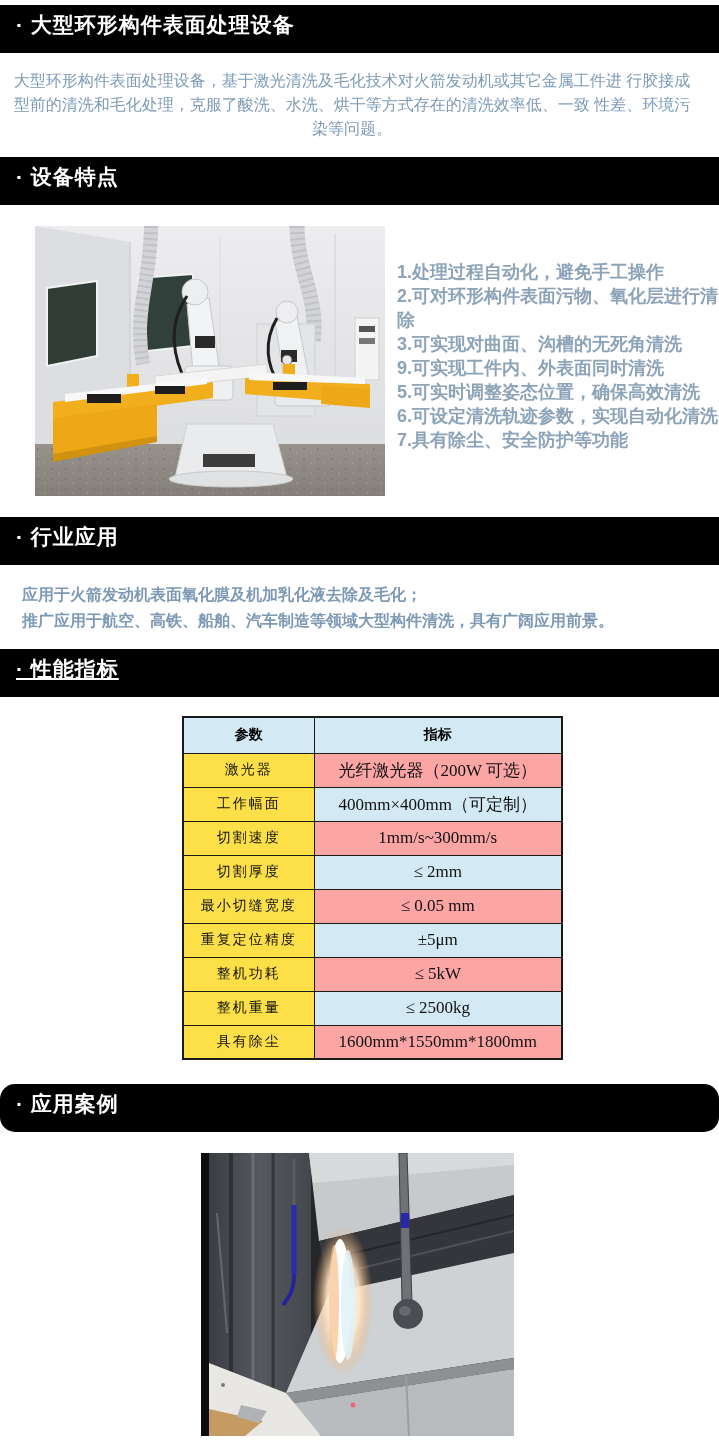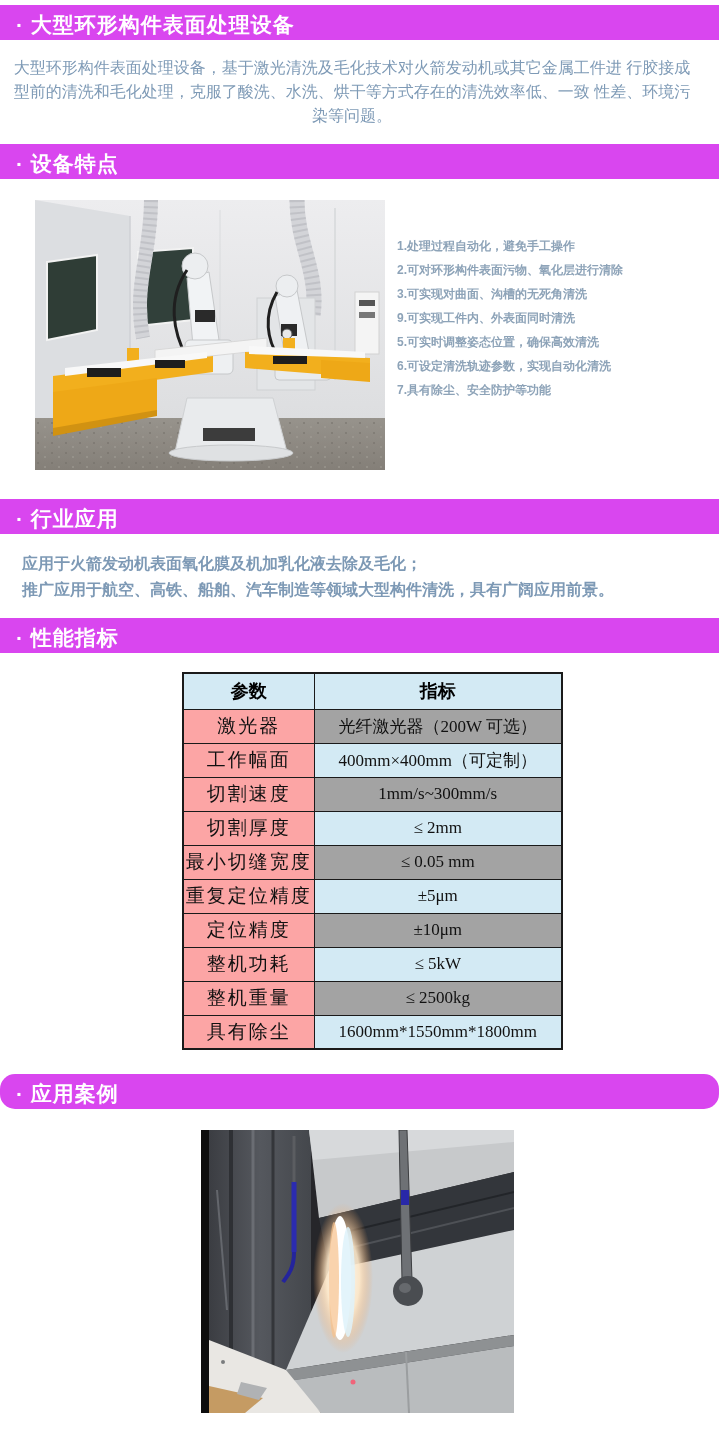--- a/index.html
+++ b/index.html
@@ -1,65 +1,65 @@
 <!DOCTYPE html>
 <html><head>
 <meta charset="utf-8">
 <style>
   * { margin:0; padding:0; box-sizing:border-box; }
   html,body { background:#ffffff; }
   body { font-family:"Liberation Sans", sans-serif; width:719px; }
   .page { width:719px; height:1441px; overflow:hidden; background:#fff; }
 
   .section-bar {
-    width:719px; height:35px; background:#d946ef;
+    width:719px; height:48px; background:#000000;
     color:#ffffff; font-weight:bold; font-size:21px;
     line-height:40px; padding-left:16px; letter-spacing:1px;
   }
   .bar-1 { margin-top:5px; }
   .bar-2 { margin-top:16px; }
-  .bar-3 { margin-top:25px; }
-  .bar-4 { margin-top:15px; }
+  .bar-3 { margin-top:17px; }
+  .bar-4 { margin-top:15px;text-decoration:underline; }
   .bar-5 { margin-top:24px;border-radius:15px; }
 
   .intro-paragraph {
     margin:16px 23px 0 8px;
     color:#7e9ab6; font-size:16px; line-height:24px;
     text-align:center;
   }
 
   .features-row { display:flex; margin-top:21px; padding-left:35px; }
   .photo-frame { flex:0 0 auto; }
   .features-list {
     list-style:none; margin-left:12px; padding-top:34px;
-    color:#8da3b8; font-size:12px; font-weight:bold; line-height:24px;
+    color:#8da3b8; font-size:18px; font-weight:bold; line-height:24px;
   }
 
   .app-lines {
     margin:17px 0 0 22px;
     color:#7d99b5; font-size:16px; font-weight:bold; line-height:26px;
   }
 
   .spec-table-wrap { margin:19px 0 0 182px; }
   table.spec {
     border-collapse:collapse; table-layout:fixed;
     border:2px solid #1a1a1a;
   }
   table.spec th, table.spec td {
     border:1.5px solid #1a1a1a; text-align:center; vertical-align:middle;
   }
-  table.spec th { width:131px; height:36px; background:#d3eaf4; font-size:18px; font-weight:bold; color:#000; }
+  table.spec th { width:131px; height:36px; background:#d3eaf4; font-size:14px; font-weight:bold; color:#000; }
   table.spec th.col-val { width:248px; }
   table.spec td { height:34px; }
   td.param {
-    background:#fca5a5; font-family:"DejaVu Serif", serif;
-    font-size:19px; color:#111; letter-spacing:2px;
+    background:#fde047; font-family:"DejaVu Serif", serif;
+    font-size:14px; color:#111; letter-spacing:2px;
   }
   td.val {
-    background:#a3a3a3; font-family:"Liberation Serif", serif;
+    background:#fca5a5; font-family:"Liberation Serif", serif;
     font-size:17px; color:#111;
   }
   tbody tr:nth-child(even) td.val { background:#d3eaf4; }
 
   .case-photo-wrap { margin:21px 0 0 201px; }
 </style>
 </head>
 <body>
 
 <div class="page">
@@ -192,24 +192,20 @@
         </tr>
         <tr>
           <td class="param">最小切缝宽度</td>
           <td class="val">≤ 0.05 mm</td>
         </tr>
         <tr>
           <td class="param">重复定位精度</td>
           <td class="val">±5μm</td>
         </tr>
         <tr>
-          <td class="param">定位精度</td>
-          <td class="val">±10μm</td>
-        </tr>
-        <tr>
           <td class="param">整机功耗</td>
           <td class="val">≤ 5kW</td>
         </tr>
         <tr>
           <td class="param">整机重量</td>
           <td class="val">≤ 2500kg</td>
         </tr>
         <tr>
           <td class="param">具有除尘</td>
           <td class="val">1600mm*1550mm*1800mm</td>

